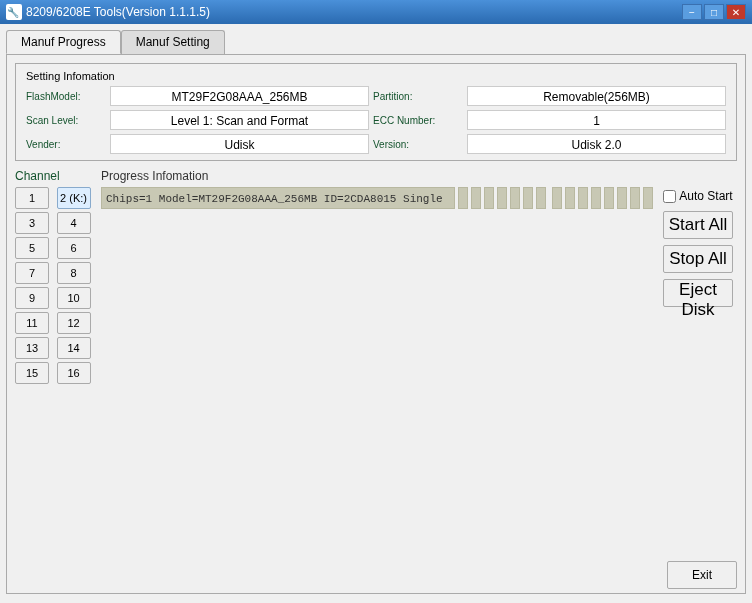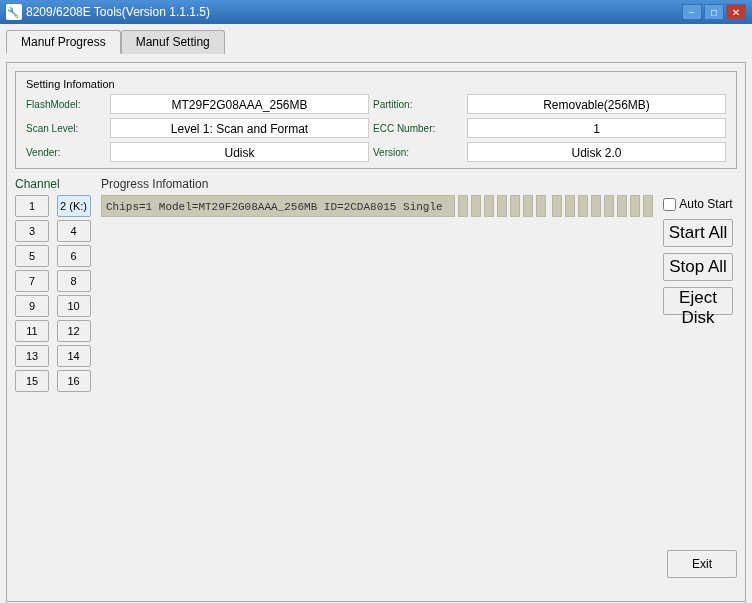--- a/index.html
+++ b/index.html
@@ -60,21 +60,21 @@
 
     .main-window {
       background: #f0f0f0;
       padding: 6px;
       height: 579px;
     }
 
     .tab-bar {
       display: flex;
       gap: 0;
-      margin-bottom: 8px;
+      margin-bottom: 0;
     }
     .tab {
       padding: 4px 14px;
       border: 1px solid #aaa;
       background: #ddd;
       cursor: pointer;
       font-size: 12px;
       border-bottom: none;
       border-radius: 3px 3px 0 0;
     }
@@ -209,21 +209,21 @@
       height: 28px;
       background: #f0f0f0;
       border: 1px solid #aaa;
       font-size: 17px;
       cursor: pointer;
       border-radius: 2px;
     }
 
     .bottom-bar {
       position: absolute;
-      bottom: 23px;
+      bottom: 4px;
       right: 8px;
     }
     .exit-btn {
       width: 70px;
       height: 28px;
       background: #f0f0f0;
       border: 1px solid #aaa;
       font-size: 12px;
       cursor: pointer;
       border-radius: 2px;

